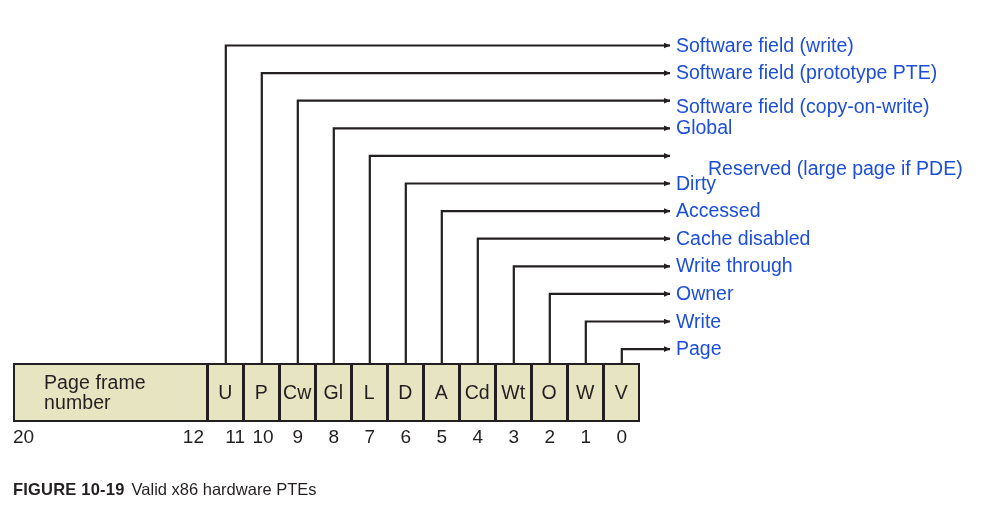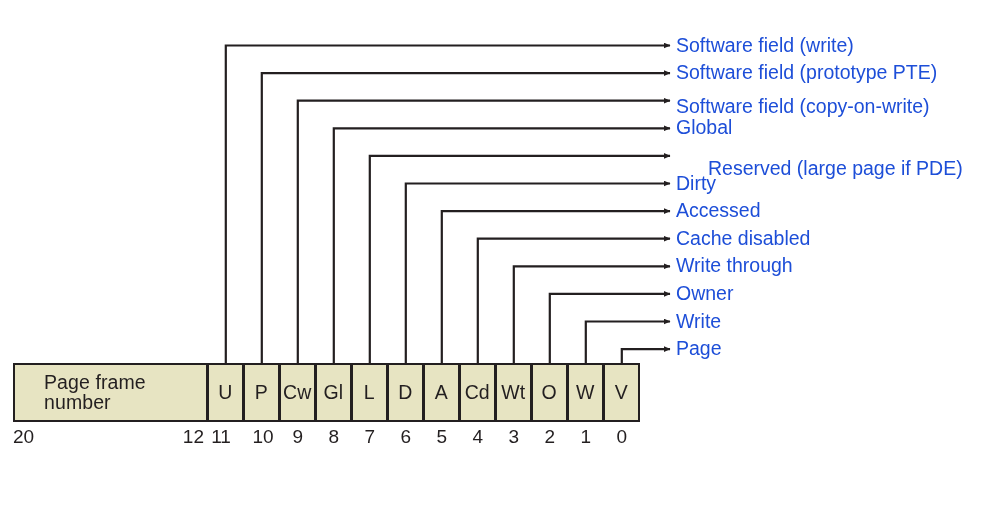--- a/index.html
+++ b/index.html
@@ -160,21 +160,21 @@
         <span>W</span>
       </div>
       <div class="pte-cell bit">
         <span>V</span>
       </div>
     </div>
 
   <div id="bitnum-layer">
     <span class="bitnum" id="bitnum-high" style="left:13px; text-align:left;">20</span>
     <span class="bitnum" id="bitnum-low" style="left:178px; width:26px;">12</span>
-  <span class="bitnum" style="left: 204px; width: 34px; text-align: center;">11</span>
+  <span class="bitnum" style="left: 211px; width: 34px; text-align: right;">11</span>
       <span class="bitnum" style="left: 246px; width: 34px; text-align: center;">10</span>
       <span class="bitnum" style="left: 280.75px; width: 34px; text-align: center;">9</span>
       <span class="bitnum" style="left: 316.75px; width: 34px; text-align: center;">8</span>
       <span class="bitnum" style="left: 352.75px; width: 34px; text-align: center;">7</span>
       <span class="bitnum" style="left: 388.75px; width: 34px; text-align: center;">6</span>
       <span class="bitnum" style="left: 424.75px; width: 34px; text-align: center;">5</span>
       <span class="bitnum" style="left: 460.75px; width: 34px; text-align: center;">4</span>
       <span class="bitnum" style="left: 496.75px; width: 34px; text-align: center;">3</span>
       <span class="bitnum" style="left: 532.75px; width: 34px; text-align: center;">2</span>
       <span class="bitnum" style="left: 568.75px; width: 34px; text-align: center;">1</span>
@@ -189,14 +189,17 @@
       <div class="field-label" style="top: 159px; margin-left: 32px;">Reserved (large page if PDE)</div>
       <div class="field-label" style="top: 173.5px;">Dirty</div>
       <div class="field-label" style="top: 201.1px;">Accessed</div>
       <div class="field-label" style="top: 228.7px;">Cache disabled</div>
       <div class="field-label" style="top: 256.3px;">Write through</div>
       <div class="field-label" style="top: 283.9px;">Owner</div>
       <div class="field-label" style="top: 311.5px;">Write</div>
       <div class="field-label" style="top: 339.1px;">Page</div>
     </div>
 
+  <div id="caption">
+    <span class="cap-num">FIGURE 10-19</span><span class="cap-text">Valid x86 hardware PTEs</span>
+  </div>
 
 </div>
 
 </body></html>

